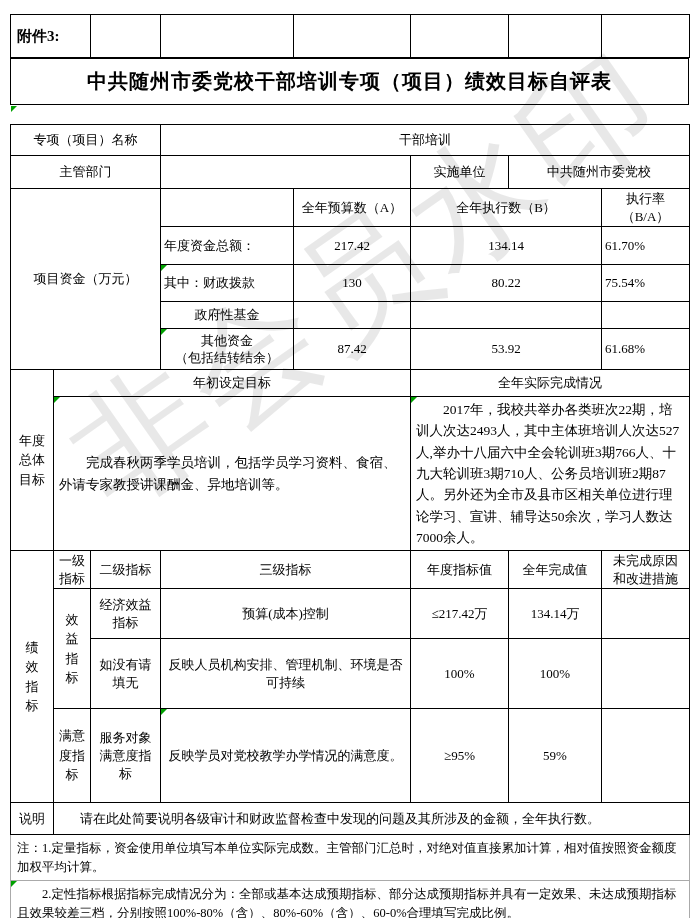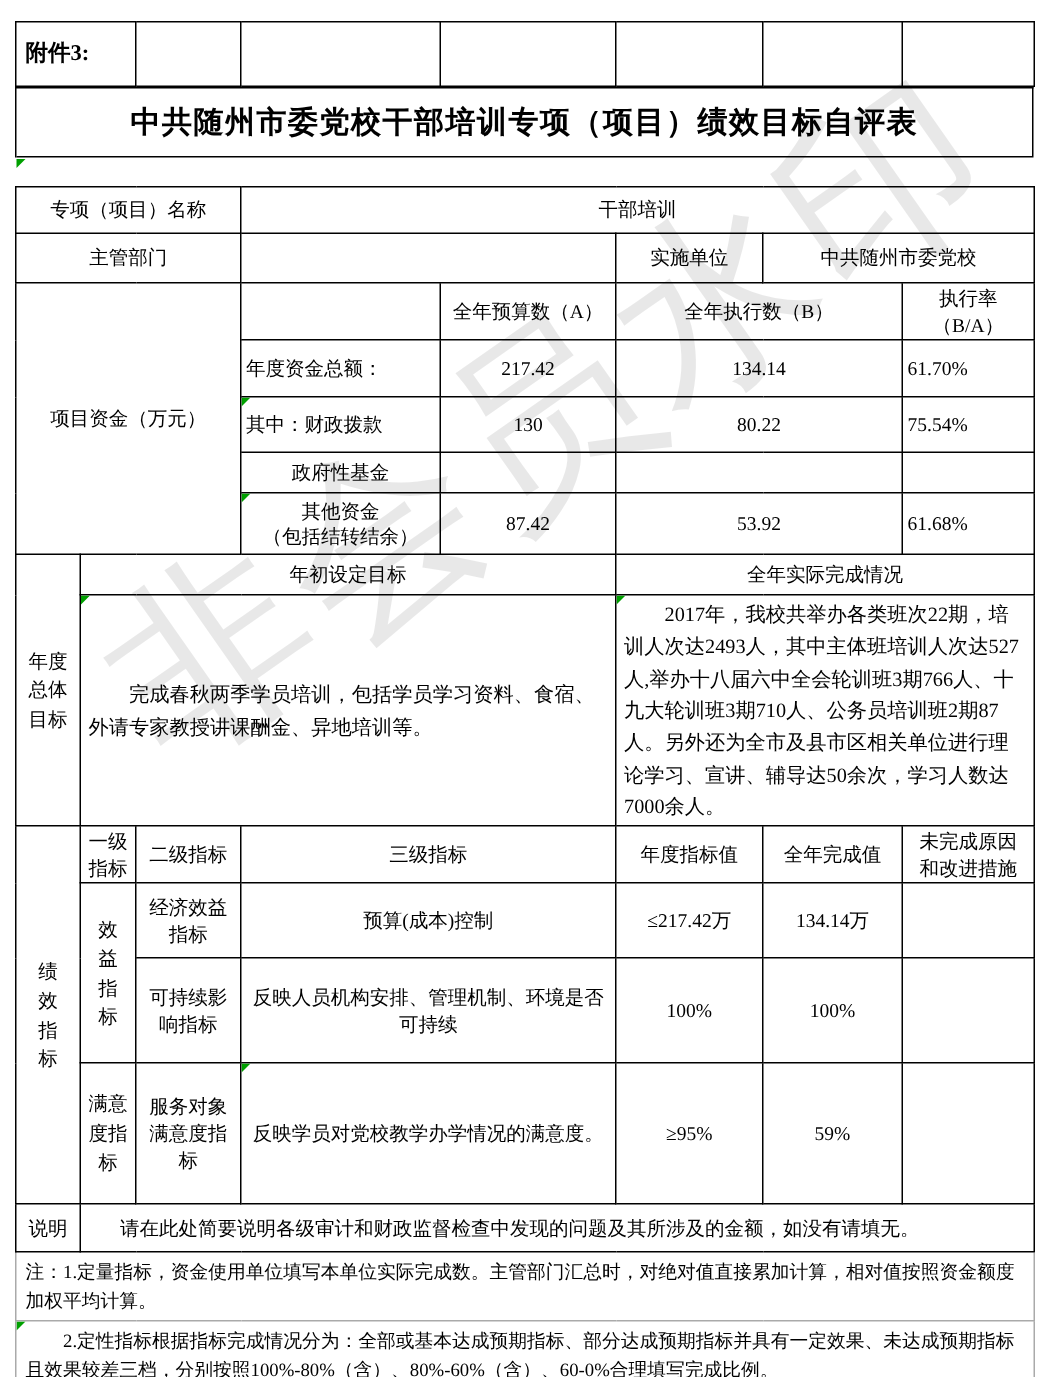--- a/index.html
+++ b/index.html
@@ -197,38 +197,38 @@
     </tr>
     <tr class="r11">
       <td rowspan="2"><div class="vwrap w1">效益指标</div></td>
       <td>经济效益指标</td>
       <td colspan="2">预算(成本)控制</td>
       <td>≤217.42万</td>
       <td>134.14万</td>
       <td></td>
     </tr>
     <tr class="r12">
-      <td>可持续影响指标</td>
+      <td>如没有请填无</td>
       <td colspan="2">反映人员机构安排、管理机制、环境是否可持续</td>
       <td>100%</td>
       <td>100%</td>
       <td></td>
     </tr>
     <tr class="r13">
       <td><div class="vwrap w2">满意度指标</div></td>
       <td>服务对象满意度指标</td>
       <td colspan="2"><span class="nc-icon"></span><span>反映学员对党校教学办学情况的满意度。</span></td>
       <td>≥95%</td>
       <td>59%</td>
       <td></td>
     </tr>
 
     <tr class="r14">
       <td>说明</td>
-      <td colspan="7" class="left" style="padding-left:2em;">请在此处简要说明各级审计和财政监督检查中发现的问题及其所涉及的金额，如没有请填无。</td>
+      <td colspan="7" class="left" style="padding-left:2em;">请在此处简要说明各级审计和财政监督检查中发现的问题及其所涉及的金额，全年执行数。</td>
     </tr>
 
     <tr class="r15 note">
       <td colspan="8">注：1.定量指标，资金使用单位填写本单位实际完成数。主管部门汇总时，对绝对值直接累加计算，相对值按照资金额度加权平均计算。</td>
     </tr>
     <tr class="r16 note">
       <td colspan="8"><span class="nc-icon"></span><span class="ind2">2.定性指标根据指标完成情况分为：全部或基本达成预期指标、部分达成预期指标并具有一定效果、未达成预期指标且效果较差三档，分别按照100%-80%（含）、80%-60%（含）、60-0%合理填写完成比例。</span></td>
     </tr>
 
   </tbody>

